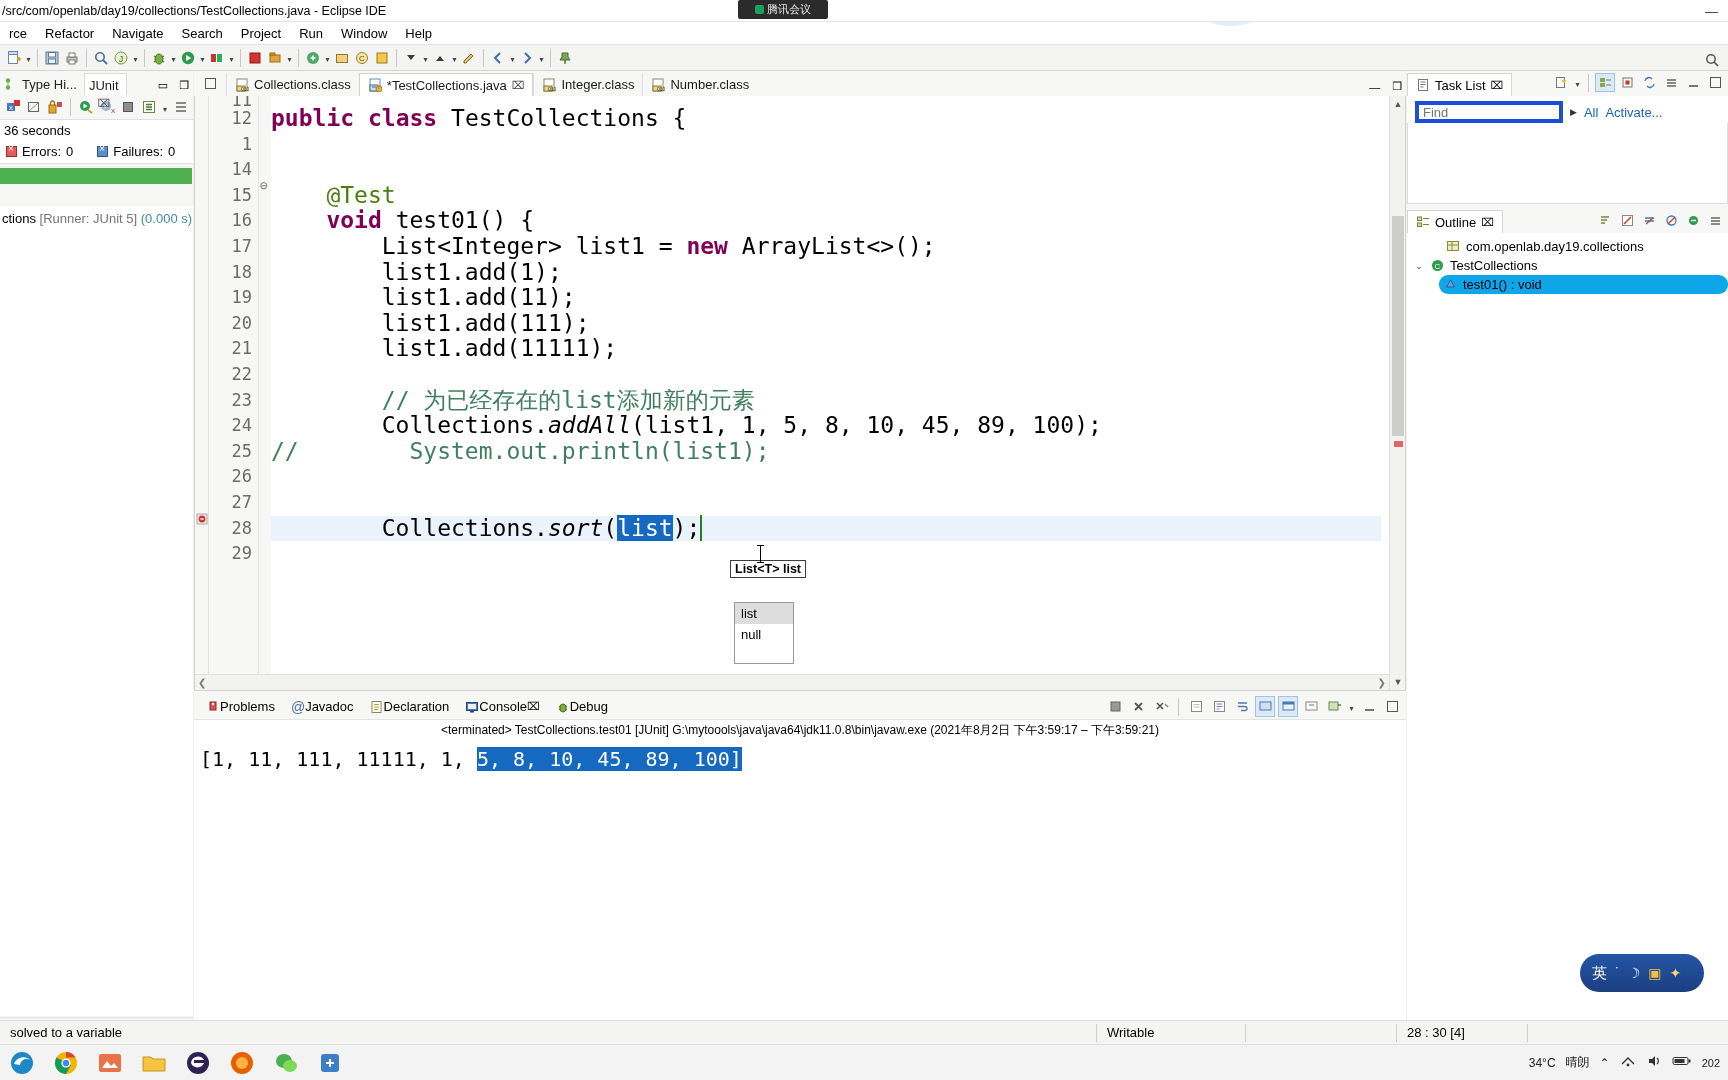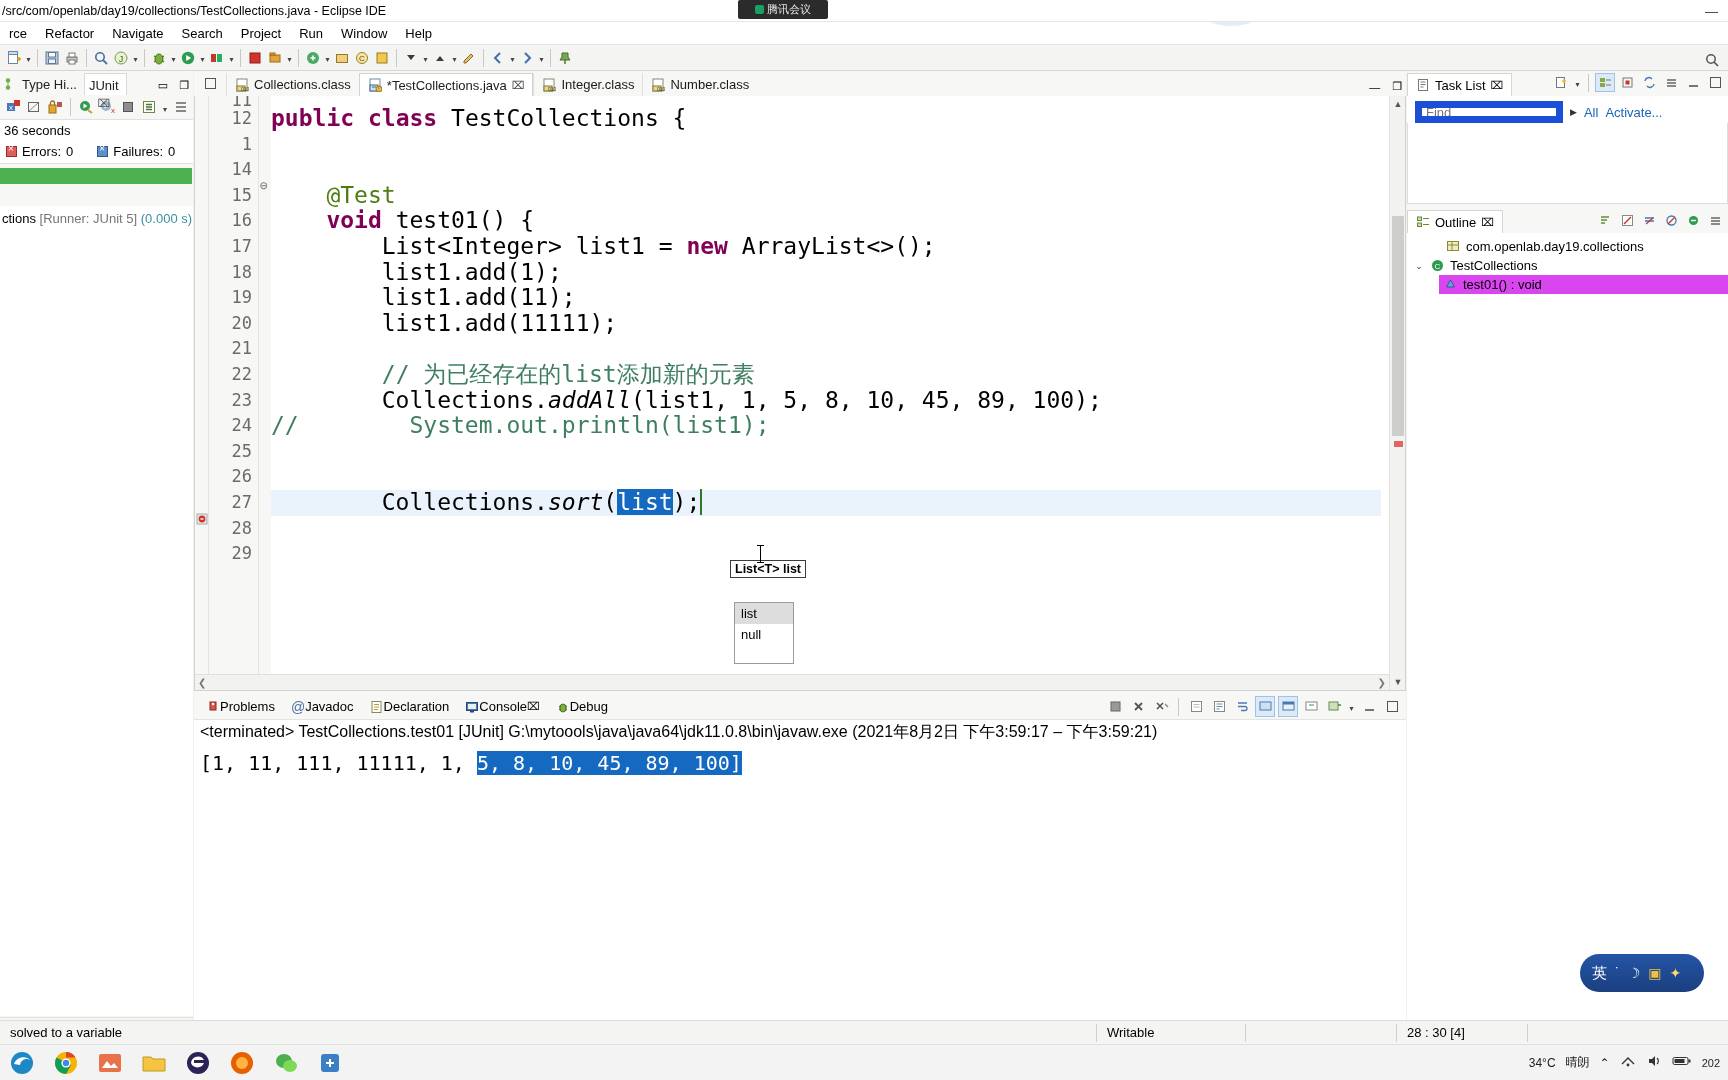--- a/index.html
+++ b/index.html
@@ -111,42 +111,42 @@
   #caret-ibeam { position:absolute; left:566px; top:474px; width:1px; height:18px; background:#000; z-index:41; }
   #caret-ibeam::before, #caret-ibeam::after { content:""; position:absolute; left:-3px; width:7px; height:1px; background:#000; }
   #caret-ibeam::before { top:0; } #caret-ibeam::after { bottom:0; }
 
   
   #console { position:absolute; left:0; right:0; bottom:0; height:350px; background:#fff; }
   #ctabs { height:25px; background:#f7f7f5; display:flex; align-items:center; position:relative; padding-left:4px; }
   .ctab { display:flex; align-items:center; gap:0; padding:2px 8px; font-size:13px; }
   .ctab.active { font-weight:normal; }
   #ctabs .ctools { position:absolute; right:4px; top:2px; display:flex; gap:3px; align-items:center; }
-  #cterm { font-size:16px; padding:2px 6px; background:#fff; border-top:1px solid #e3e3e0; white-space:nowrap; overflow:hidden; }
+  #cterm { font-size:12px; padding:2px 6px; background:#fff; border-top:1px solid #e3e3e0; white-space:nowrap; overflow:hidden;text-align:center; }
   #cout { padding:6px 6px; background:#fff; }
   #cout .line { font-family:"DejaVu Sans Mono","Liberation Mono",monospace; font-size:20px; white-space:pre; }
   #cout .sel { background:#1669c1; color:#fff; }
   #chscroll { position:absolute; left:0; right:0; bottom:0; height:16px; background:#f2f2f0; border-top:1px solid #e3e3e0; display:flex; align-items:center; padding:0 4px; font-size:10px; color:#777;}
 
   
   #rightview { position:absolute; right:0; top:0; width:321px; bottom:0; background:#f7f7f5; }
   #tasklist { position:absolute; left:0; top:0; right:0; height:135px; }
   .rtabs { height:25px; display:flex; align-items:flex-end; background:#f7f7f5; position:relative; }
   .rtab { height:23px; display:flex; align-items:center; gap:5px; padding:0 8px; font-size:13px; background:#fff; border:1px solid #d6d6d3; border-bottom:none; }
   .rtools { position:absolute; right:3px; bottom:3px; display:flex; gap:2px; align-items:center; }
   .rtools .tb { width:20px; height:19px; }
   #find-row { display:flex; align-items:center; gap:7px; padding:5px 6px 4px 8px; background:#fff; }
-  #find-input { width:148px; height:22px; border:7px solid #1d4ed8; background:#fff; font-size:13px; padding:1px 4px; color:#8a8a8a; }
+  #find-input { width:148px; height:22px; border:4px solid #1d4ed8; background:#fff; font-size:13px; padding:1px 4px; color:#8a8a8a; }
   #find-row .lnk { color:#1a63b8; font-size:13px; }
   #find-row .tri { font-size:9px; color:#333; }
   #tl-body { background:#fff; position:absolute; left:0; right:0; top:52px; bottom:2px; border:1px solid #ddd; border-top:none;}
   #outline { position:absolute; left:0; right:0; top:137px; bottom:0; }
   #ol-body { background:#fff; position:absolute; left:0; right:0; top:25px; bottom:0; padding:4px 0 0 6px; }
   #ol-body .row { display:flex; align-items:center; gap:5px; font-size:13px; padding:2px 0; white-space:nowrap; }
-  #ol-body .row.sel { background:#d946ef; }
+  #ol-body .row.sel { background:#0ea5e9;border-radius:9px; }
   #ol-body .chev { width:12px; text-align:center; font-size:9px; color:#444; }
   #status {
     position:absolute; left:0; right:0; bottom:36px; height:24px; background:#f4f4f2;
     border-top:1px solid #dcdcd8; display:flex; align-items:center; font-size:13px;
   }
   #status .cell { padding:0 10px; height:24px; display:flex; align-items:center; }
   #status .sep { width:1px; height:18px; background:#d0d0cc; }
   #status .grow { flex:1; }
 
   
@@ -569,20 +569,21 @@
         <div style="height:10px;"></div>
         <div id="codebody">
             <div class="cline"><span class="kw">public</span><span class=""> </span><span class="kw">class</span><span class=""> TestCollections {</span></div>
             <div class="cline"><span class=""></span></div>
             <div class="cline"><span class=""></span></div>
             <div class="cline"><span class="">    </span><span class="ann">@Test</span></div>
             <div class="cline"><span class="">    </span><span class="kw">void</span><span class=""> test01() {</span></div>
             <div class="cline"><span class="">        List&lt;Integer&gt; list1 = </span><span class="kw">new</span><span class=""> ArrayList&lt;&gt;();</span></div>
             <div class="cline"><span class="">        list1.add(1);</span></div>
             <div class="cline"><span class="">        list1.add(11);</span></div>
+            <div class="cline"><span class="">        list1.add(111);</span></div>
             <div class="cline"><span class="">        list1.add(11111);</span></div>
             <div class="cline"><span class=""></span></div>
             <div class="cline"><span class="">        </span><span class="cmt">// 为已经存在的list添加新的元素</span></div>
             <div class="cline"><span class="">        Collections.</span><span class="ital">addAll</span><span class="">(list1, 1, 5, 8, 10, 45, 89, 100);</span></div>
             <div class="cline"><span class="cmt">//</span><span class="cmt">        System.out.println(list1);</span></div>
             <div class="cline"><span class=""></span></div>
             <div class="cline"><span class=""></span></div>
             <div class="cline curline"><span class="">        Collections.</span><span class="ital">sort</span><span class="">(</span><span style="background: rgb(22, 105, 193); color: rgb(255, 255, 255);">list</span><span class="">);</span><span style="border-left: 2px solid rgb(42, 122, 42); margin-left: 0px;">&nbsp;</span></div>
             <div class="cline"><span class=""></span></div>
           </div>

